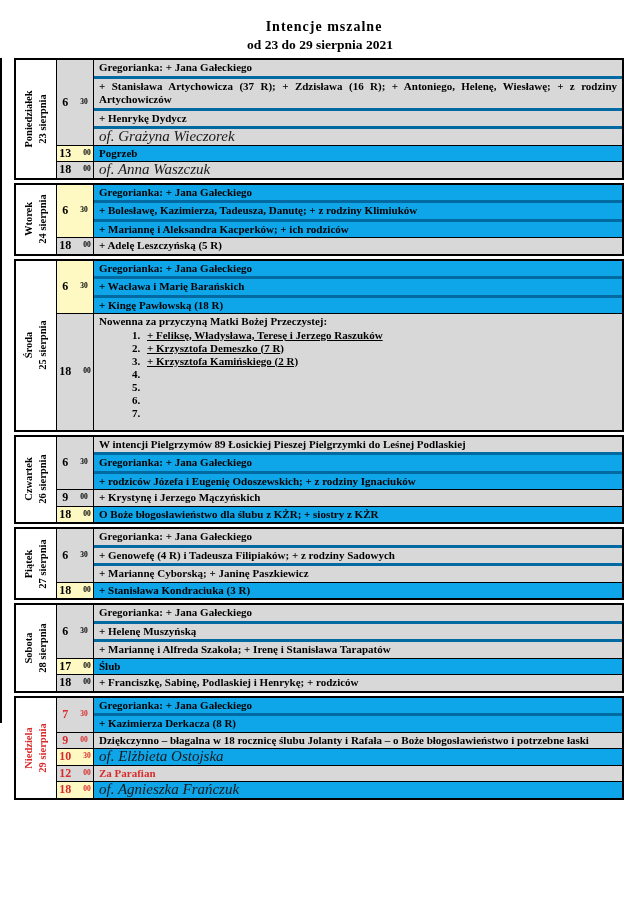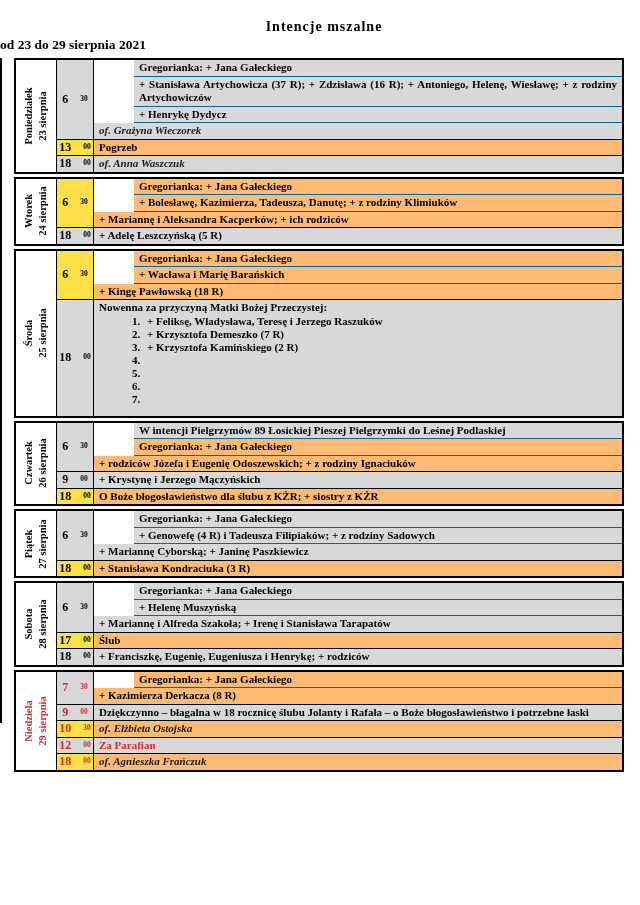--- a/index.html
+++ b/index.html
@@ -8,21 +8,21 @@
     font-family:"Liberation Serif", serif; color:#000;
     position:relative; overflow:hidden;
   }
   .page { position:absolute; inset:0; background:#fff; }
   .title {
     position:absolute; top:19px; left:4px; width:100%;
     text-align:center; font-weight:bold; font-size:14px; letter-spacing:1px;
   }
   .subtitle {
     position:absolute; top:37px; left:0; width:100%;
-    font-weight:bold; font-size:13.5px;
+    text-align:center; font-weight:bold; font-size:13.5px;
   }
   .edge-line { position:absolute; left:0; top:58px; width:1.5px; height:665px; background:#000; }
   .schedule { position:absolute; left:14px; top:58px; width:610px; }
 
   .day-block {
     display:flex; border:2px solid #000; margin-bottom:3px; background:#fff;
     box-sizing:border-box;
   }
   .day-cell {
     width:40px; flex:0 0 40px; border-right:1.5px solid #000;
@@ -33,36 +33,36 @@
     transform:translate(-50%,-50%) rotate(-90deg);
     white-space:nowrap; text-align:center;
     font-weight:bold; font-size:10.5px; line-height:1.3;
   }
   .slots { flex:1; display:flex; flex-direction:column; min-width:0; }
   .slot { display:flex; }
   .slot:not(:last-child) { border-bottom:1.5px solid #000; }
   .time-cell {
     width:36px; flex:0 0 36px; border-right:1.5px solid #000;
     display:flex; align-items:center; justify-content:center;
-    font-weight:bold; font-size:12px; background:#fde047;
+    font-weight:bold; font-size:12px; background:#fef9c3;
   }
   .time-cell sup.min { font-size:7.5px; position:relative; top:-1px; margin-left:12px; }
   .rows { flex:1; display:flex; flex-direction:column; min-width:0; }
   .row {
     padding:1px 5px; font-size:11px; line-height:13.5px; min-height:13.5px;
-    background:#fdba74; box-sizing:border-box;
-  }
-  .row:not(:last-child) { border-bottom:1px solid #0369a1;margin-left:40px; }
+    background:#0ea5e9; box-sizing:border-box;
+  }
+  .row:not(:last-child) { border-bottom:3px solid #0369a1; }
   .row.bold { font-weight:bold; text-align:justify; }
-  .row.italic { font-style:italic; font-weight:bold; font-size:11px; color:#1a1a1a; }
+  .row.italic { font-style:italic; font-weight:normal; font-size:15px; color:#1a1a1a; }
   .shaded { background:#d8d8d8 !important; }
   .red-text { color:var(--red); }
   .red-day .day-label, .red-day .time-cell { color:var(--red); }
   .list-head { font-weight:bold; }
-  ol.novena-list { margin:0; padding:0 0 9px 44px; font-weight:bold; }
+  ol.novena-list { margin:0; padding:0 0 9px 44px; font-weight:bold;text-decoration:underline; }
   ol.novena-list li { line-height:13px; min-height:13px; padding-left:4px; }
 </style>
 </head>
 <body>
 
 <div class="page">
   <div class="title">Intencje mszalne</div>
   <div class="subtitle">od 23 do 29 sierpnia 2021</div>
   <div class="edge-line"></div>
   <div class="schedule">
@@ -278,21 +278,21 @@
             <div class="rows">
               <div class="row bold">Ślub</div>
             </div>
           </div>
           <div class="slot">
             <div class="time-cell shaded">
               <span>18</span>
               <sup class="min">00</sup>
             </div>
             <div class="rows">
-              <div class="row bold shaded">+ Franciszkę, Eugenię, Eugeniusza i Henrykę; + rodziców</div>
+              <div class="row bold shaded">+ Franciszkę, Sabinę, Podlaskiej i Henrykę; + rodziców</div>
             </div>
           </div>
         </div>
   </section>
 
   <section class="day-block red-day">
     <div class="day-cell">
       <div class="day-label">
         <span>Niedziela</span><br>
         <span>29 sierpnia</span>

